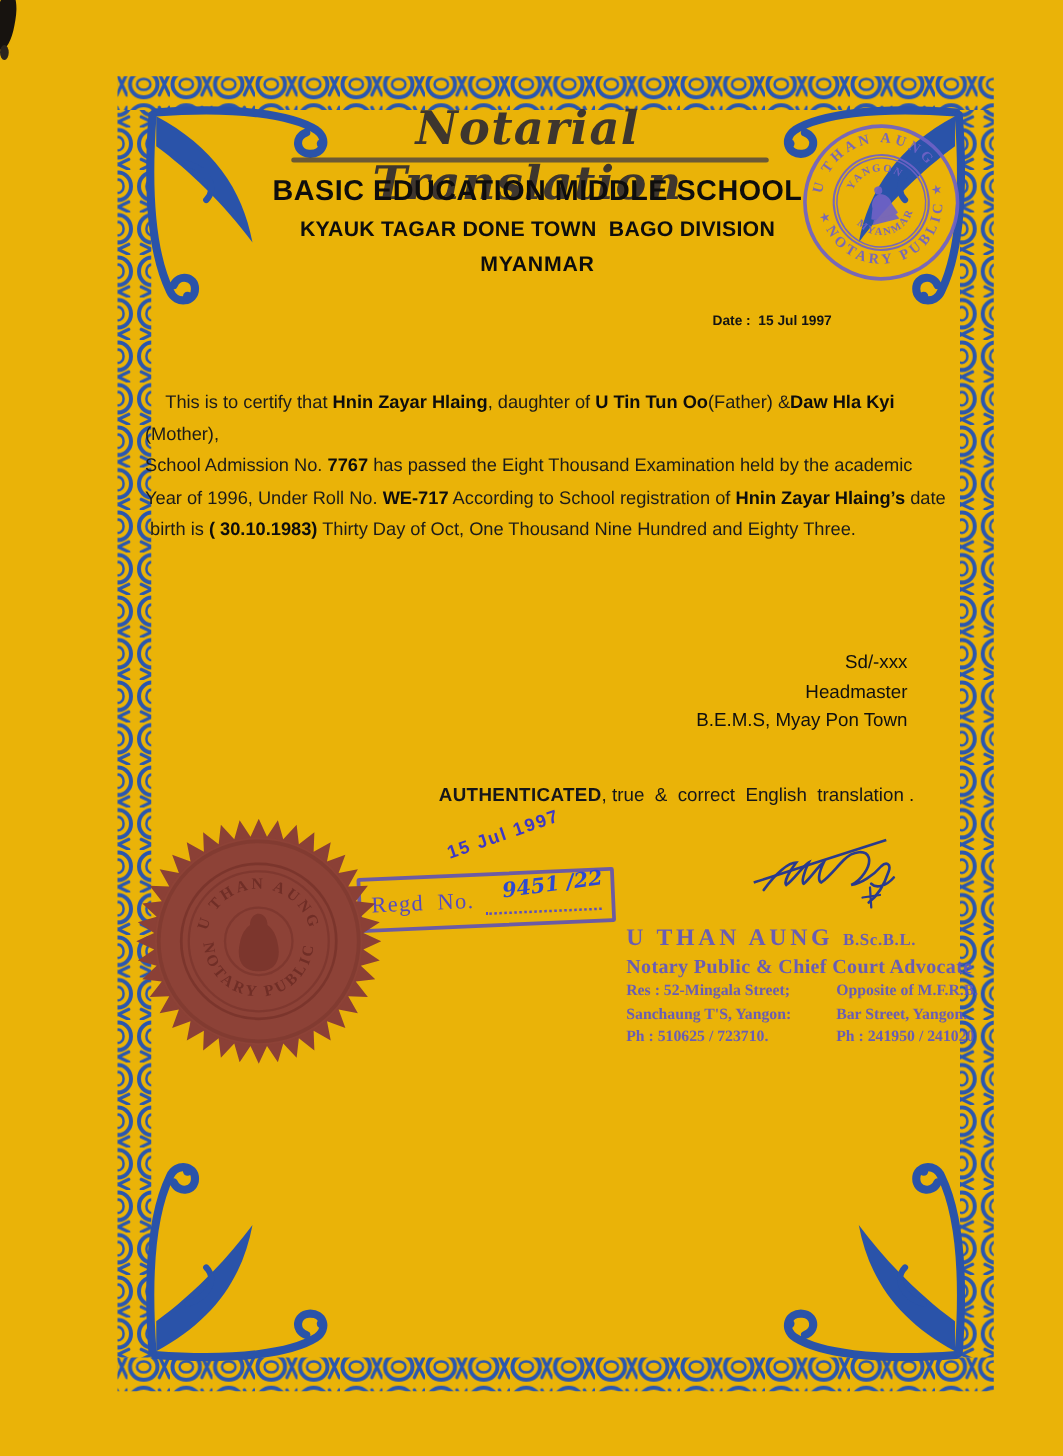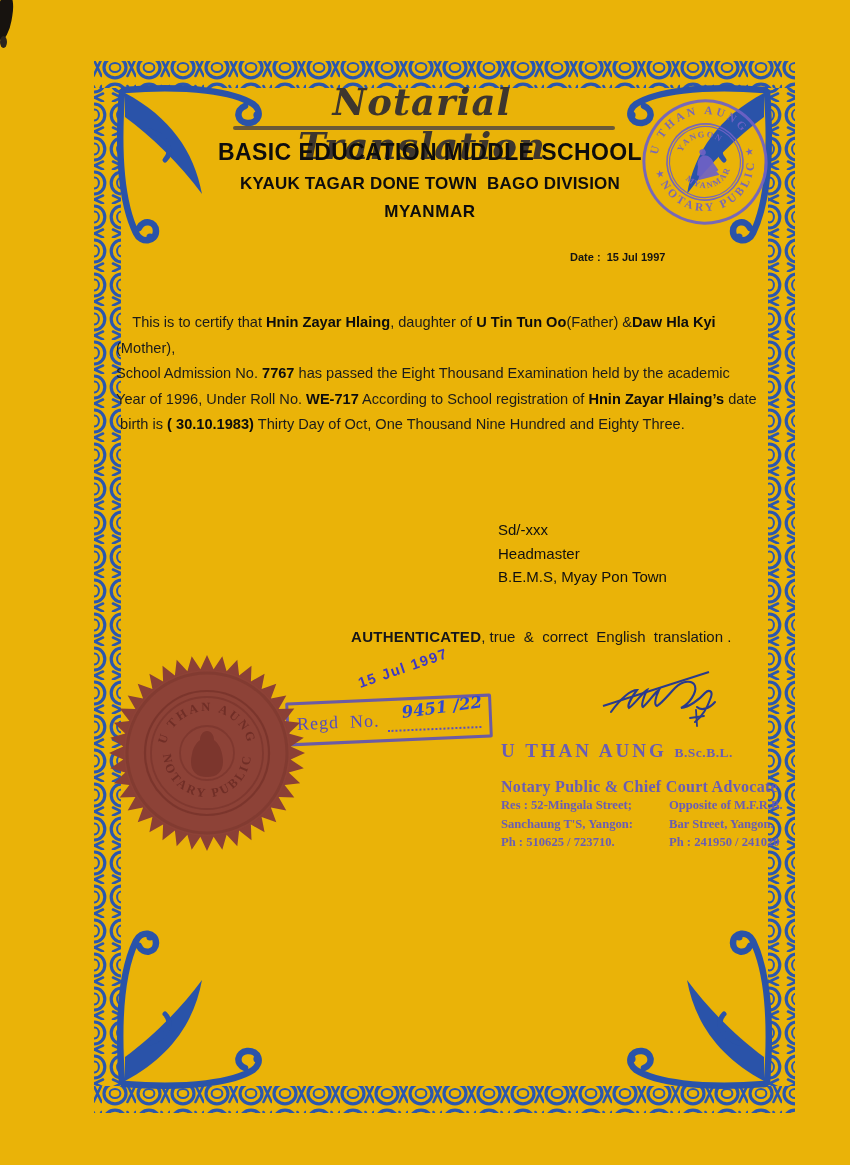--- a/index.html
+++ b/index.html
@@ -21,21 +21,21 @@
   .school-l1{font-size:23px;margin-bottom:8px;letter-spacing:.4px;}
   .school-l2{font-size:17px;margin-bottom:8px;letter-spacing:.2px;}
   .school-l3{font-size:17px;letter-spacing:.6px;}
 
   .date-line{position:absolute;left:570px;top:251px;font-size:11px;font-weight:700;color:#141414;white-space:pre;}
 
   .body-text{position:absolute;left:116px;top:310px;width:652px;font-size:14.6px;color:#1b1b1b;}
   .body-line{line-height:25.5px;white-space:pre-wrap;}
   .body-line .b{font-weight:700;color:#0d0d0d;}
 
-  .sig-block{position:absolute;left:498px;top:518px;width:228px;text-align:left;color:#101010;}
+  .sig-block{position:absolute;left:498px;top:518px;width:228px;text-align:right;color:#101010;}
   .sig-block div{font-size:15px;line-height:23.5px;}
 
   .auth-line{position:absolute;left:351px;top:628px;font-size:15px;color:#16161a;white-space:pre-wrap;}
   .auth-line .b{font-weight:800;letter-spacing:.3px;}
 
   .diag-date{position:absolute;left:356px;top:660px;transform:rotate(-19deg);
              color:#3d38c6;font-weight:700;font-size:14.5px;letter-spacing:1.5px;white-space:pre;}
 
   .regd-stamp{position:absolute;left:286px;top:698px;width:206px;height:44px;
               border:3px solid rgba(86,75,192,.85);border-radius:2px;transform:rotate(-2.5deg);
@@ -44,21 +44,21 @@
   .regd-line{position:relative;flex:1;margin-left:8px;border-bottom:2.5px dotted #5a4ec0;height:22px;}
   .regd-number{position:absolute;left:14px;top:-8px;transform:rotate(-5deg);
                font-family:"DejaVu Serif",serif;font-style:italic;font-weight:700;
                font-size:16.5px;color:#2d49d2;white-space:pre;}
 
   .notary-block{position:absolute;left:501px;top:740px;width:320px;color:#6157c0;
                 font-family:"Liberation Serif",serif;opacity:.93;}
   .notary-name-row{white-space:pre;}
   .notary-name{font-size:19px;font-weight:700;letter-spacing:3px;}
   .notary-degrees{font-size:13.5px;font-weight:700;letter-spacing:.5px;}
-  .notary-title{font-size:16px;font-weight:700;margin-top:16px;letter-spacing:.3px;}
+  .notary-title{font-size:16px;font-weight:700;margin-top:3px;letter-spacing:.3px;}
   .notary-cols{display:flex;margin-top:0;font-weight:700;font-size:12.6px;line-height:18.5px;}
   .notary-col1{width:168px;}
   .notary-col2{width:150px;}
 
   svg text{font-family:"Liberation Serif",serif;}
 </style>
 </head>
 <body>
 
 <div id="page">

